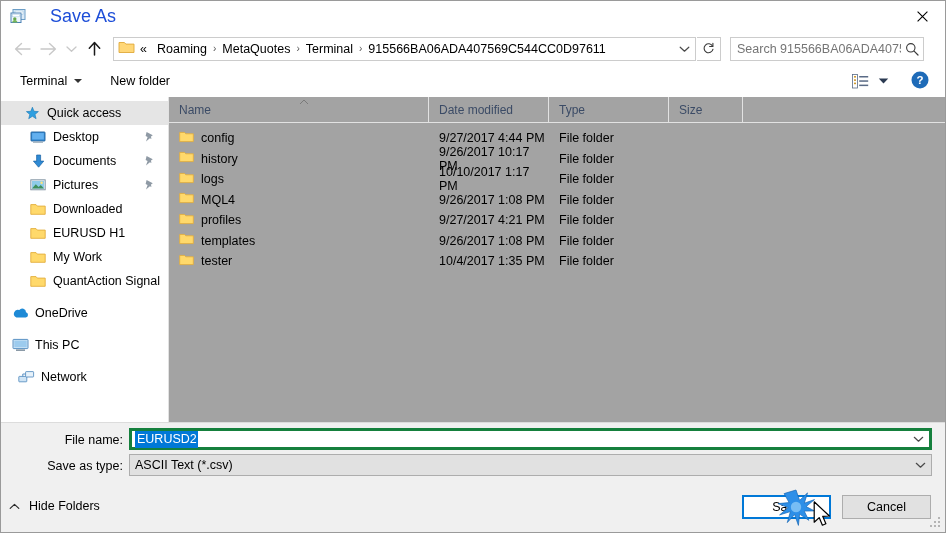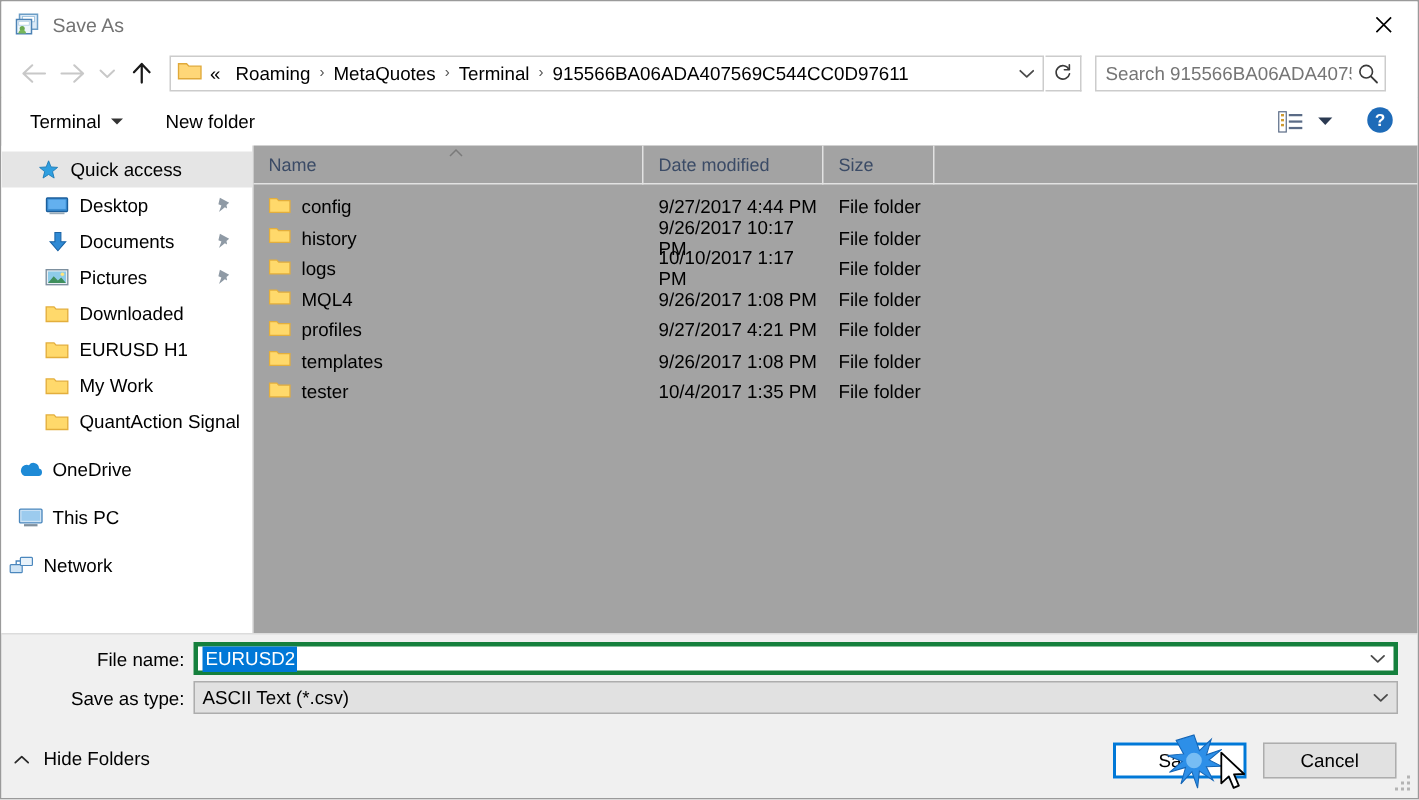--- a/index.html
+++ b/index.html
@@ -21,21 +21,21 @@
   
   #titlebar {
     position: absolute; left: 0; top: 0; width: 944px; height: 31px;
     background: #ffffff;
     display: flex; align-items: center;
   }
   #title-icon {
     margin-left: 9px; width: 17px; height: 17px; position: relative; flex: none;
   }
   #title-text {
-    margin-left: 8px; font-size: 13px; color: #737373;
+    margin-left: 23px; font-size: 18px; color: #1d4ed8;
     font-family: "Liberation Sans", sans-serif;
   }
   #close-btn {
     position: absolute; right: 0; top: 0; width: 45px; height: 30px;
     display: flex; align-items: center; justify-content: center;
     cursor: default;
   }
   #close-btn svg { display: block; }
 
   
@@ -467,21 +467,21 @@
             <rect x="1" y="1.4" width="15" height="9.2" rx="0.7" fill="#cfe4f5" stroke="#4b87bd" stroke-width="0.9"></rect>
             <rect x="2.3" y="2.6" width="12.4" height="6.6" fill="#9ccbee"></rect>
             <rect x="4" y="11.4" width="9" height="1.5" fill="#7f909e"></rect>
           </svg>
         </span>
         <span class="side-label">This PC</span>
       </div>
 
       <div class="gap"></div>
 
-      <div class="side-row indent0" style="padding-left:4px;">
+      <div class="side-row indent0" style="padding-left:16px;">
         <span class="side-ico">
           <svg width="17" height="14" viewBox="0 0 17 14">
             <rect x="0.8" y="6.4" width="8" height="5.4" rx="0.6" fill="#cfe4f5" stroke="#4b87bd" stroke-width="0.8"></rect>
             <rect x="7.6" y="1.6" width="8" height="5.4" rx="0.6" fill="#e8f2fa" stroke="#4b87bd" stroke-width="0.8"></rect>
             <path d="M4.8 6.4 L4.8 4 L7.6 4" stroke="#4b87bd" stroke-width="0.9" fill="none"></path>
           </svg>
         </span>
         <span class="side-label">Network</span>
       </div>
     </div>
@@ -493,20 +493,23 @@
         <div class="colh" style="width:260px;">
           <span>Name</span>
           <span id="sort-arrow">
             <svg width="10" height="6" viewBox="0 0 10 6">
               <path d="M1 5 L5 1 L9 5" stroke="#7a7a7a" stroke-width="1" fill="none"></path>
             </svg>
           </span>
         </div>
         <div class="colh" style="width:120px;">
           <span>Date modified</span>
+        </div>
+        <div class="colh" style="width:120px;">
+          <span>Type</span>
         </div>
         <div class="colh" style="width:74px;">
           <span>Size</span>
         </div>
       </div>
 
       <div id="rows-wrap">
 
         <div class="frow">
           <div class="fcell name" style="width:260px;">

